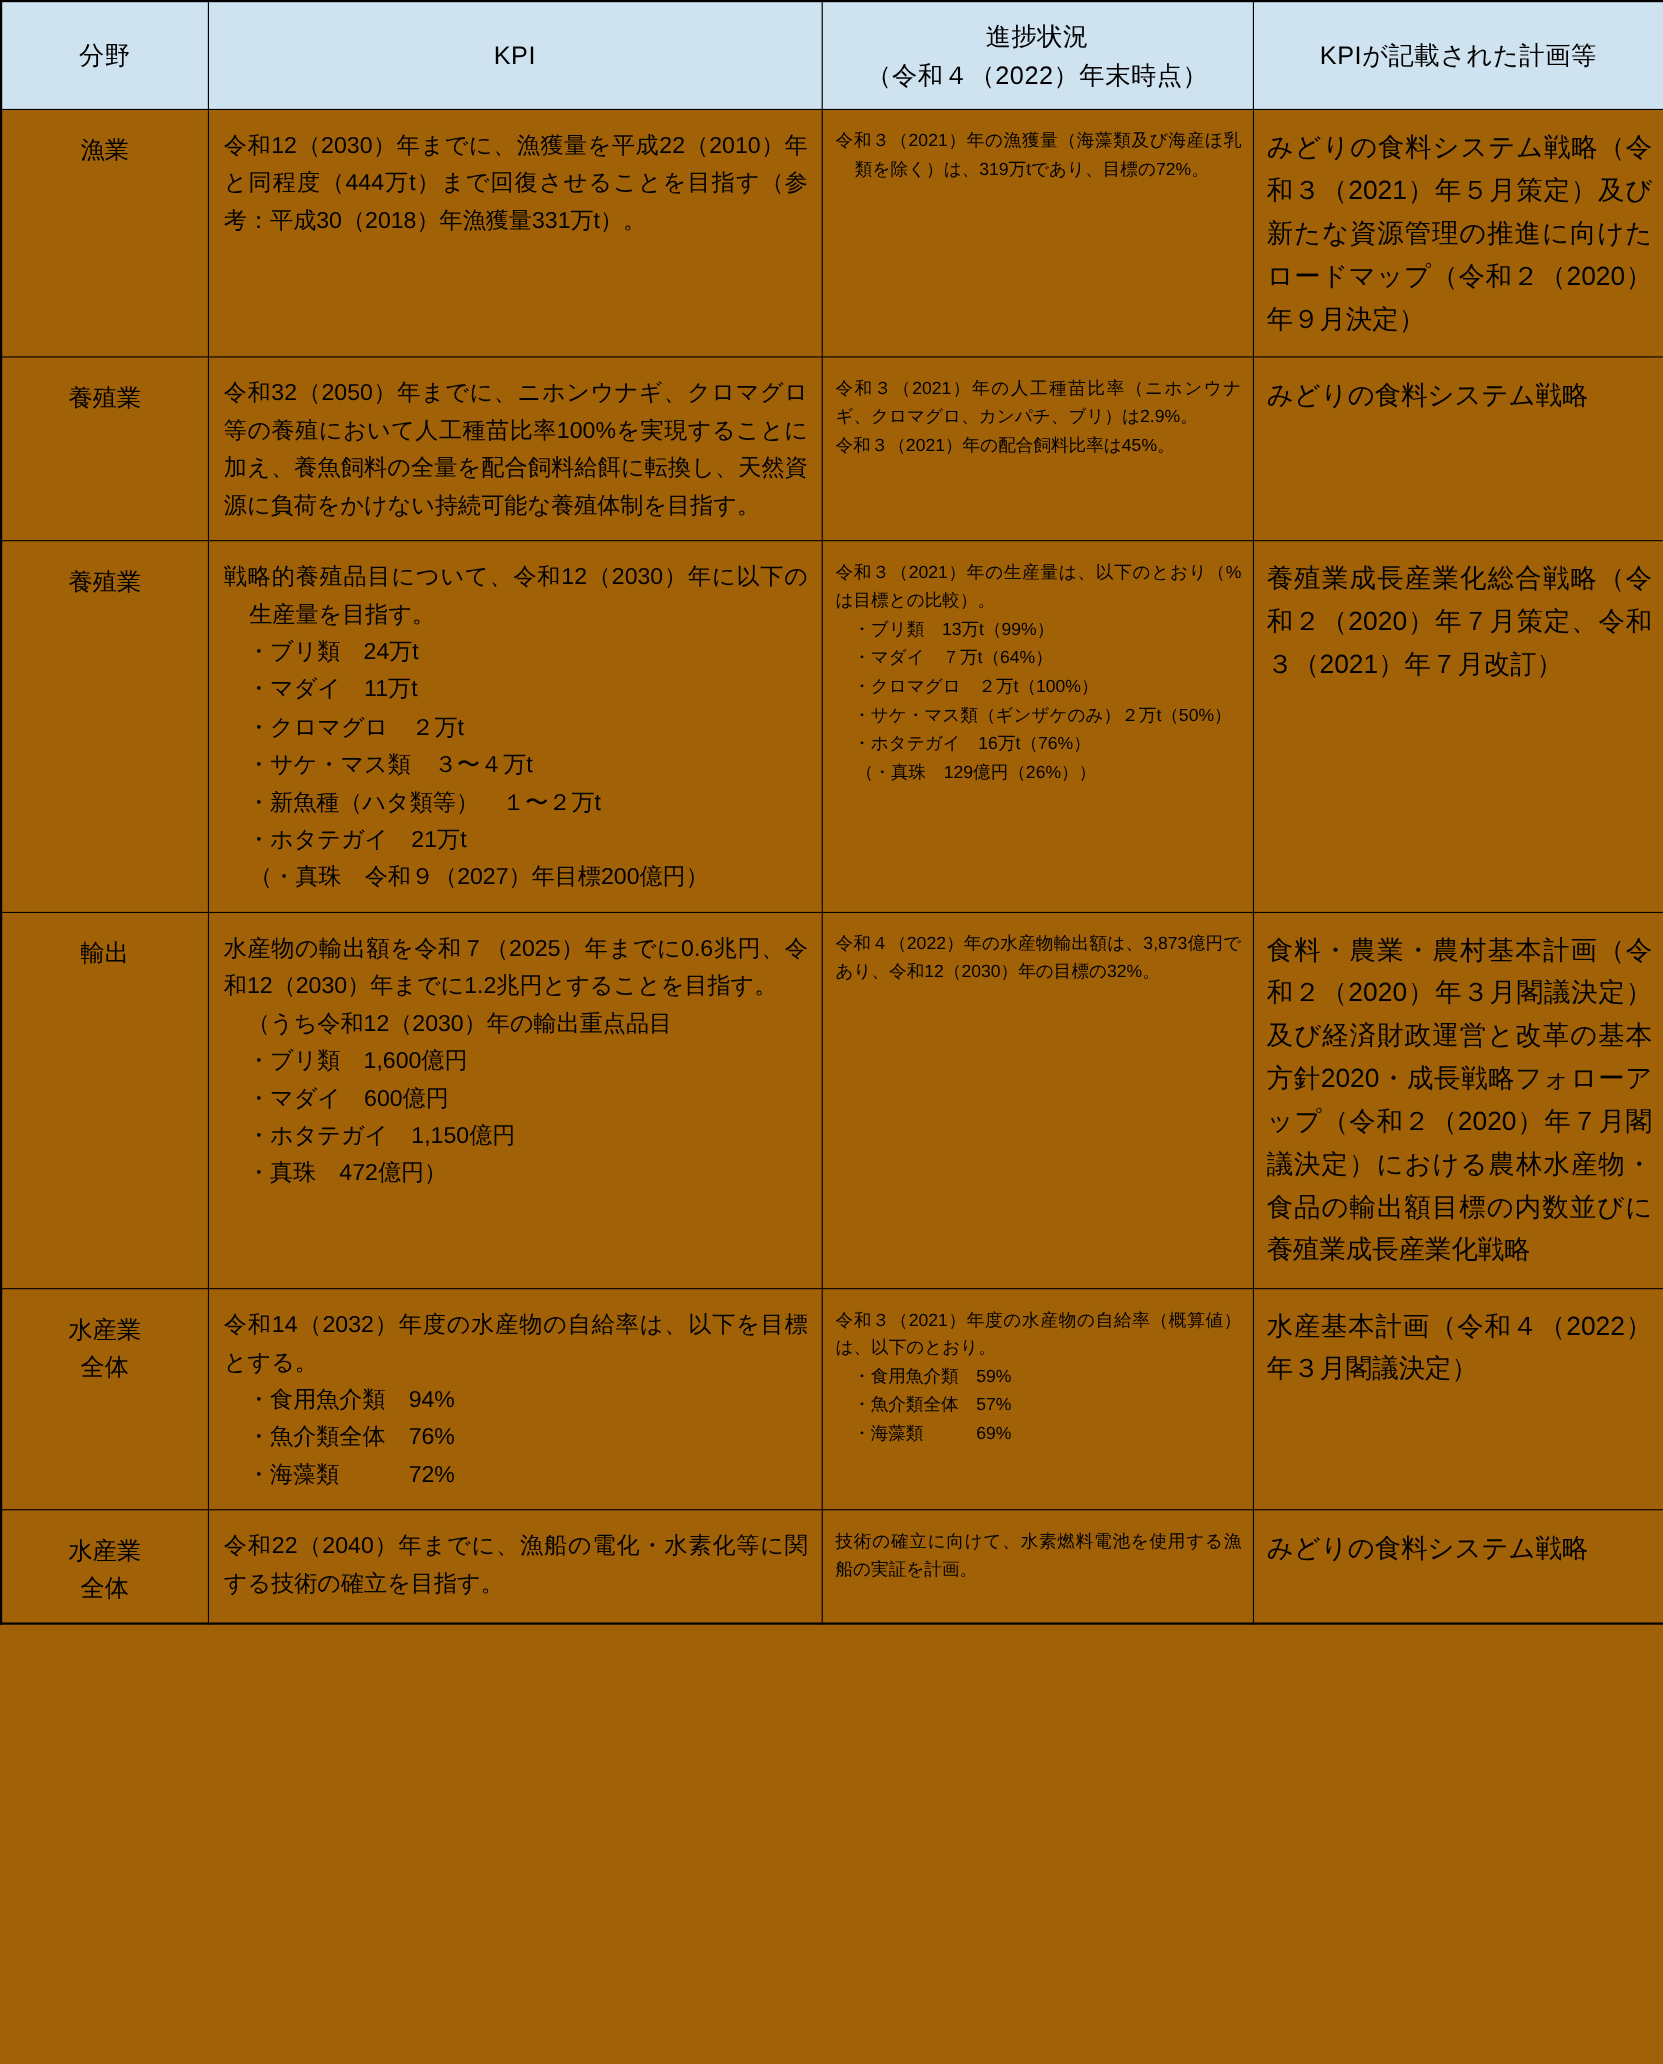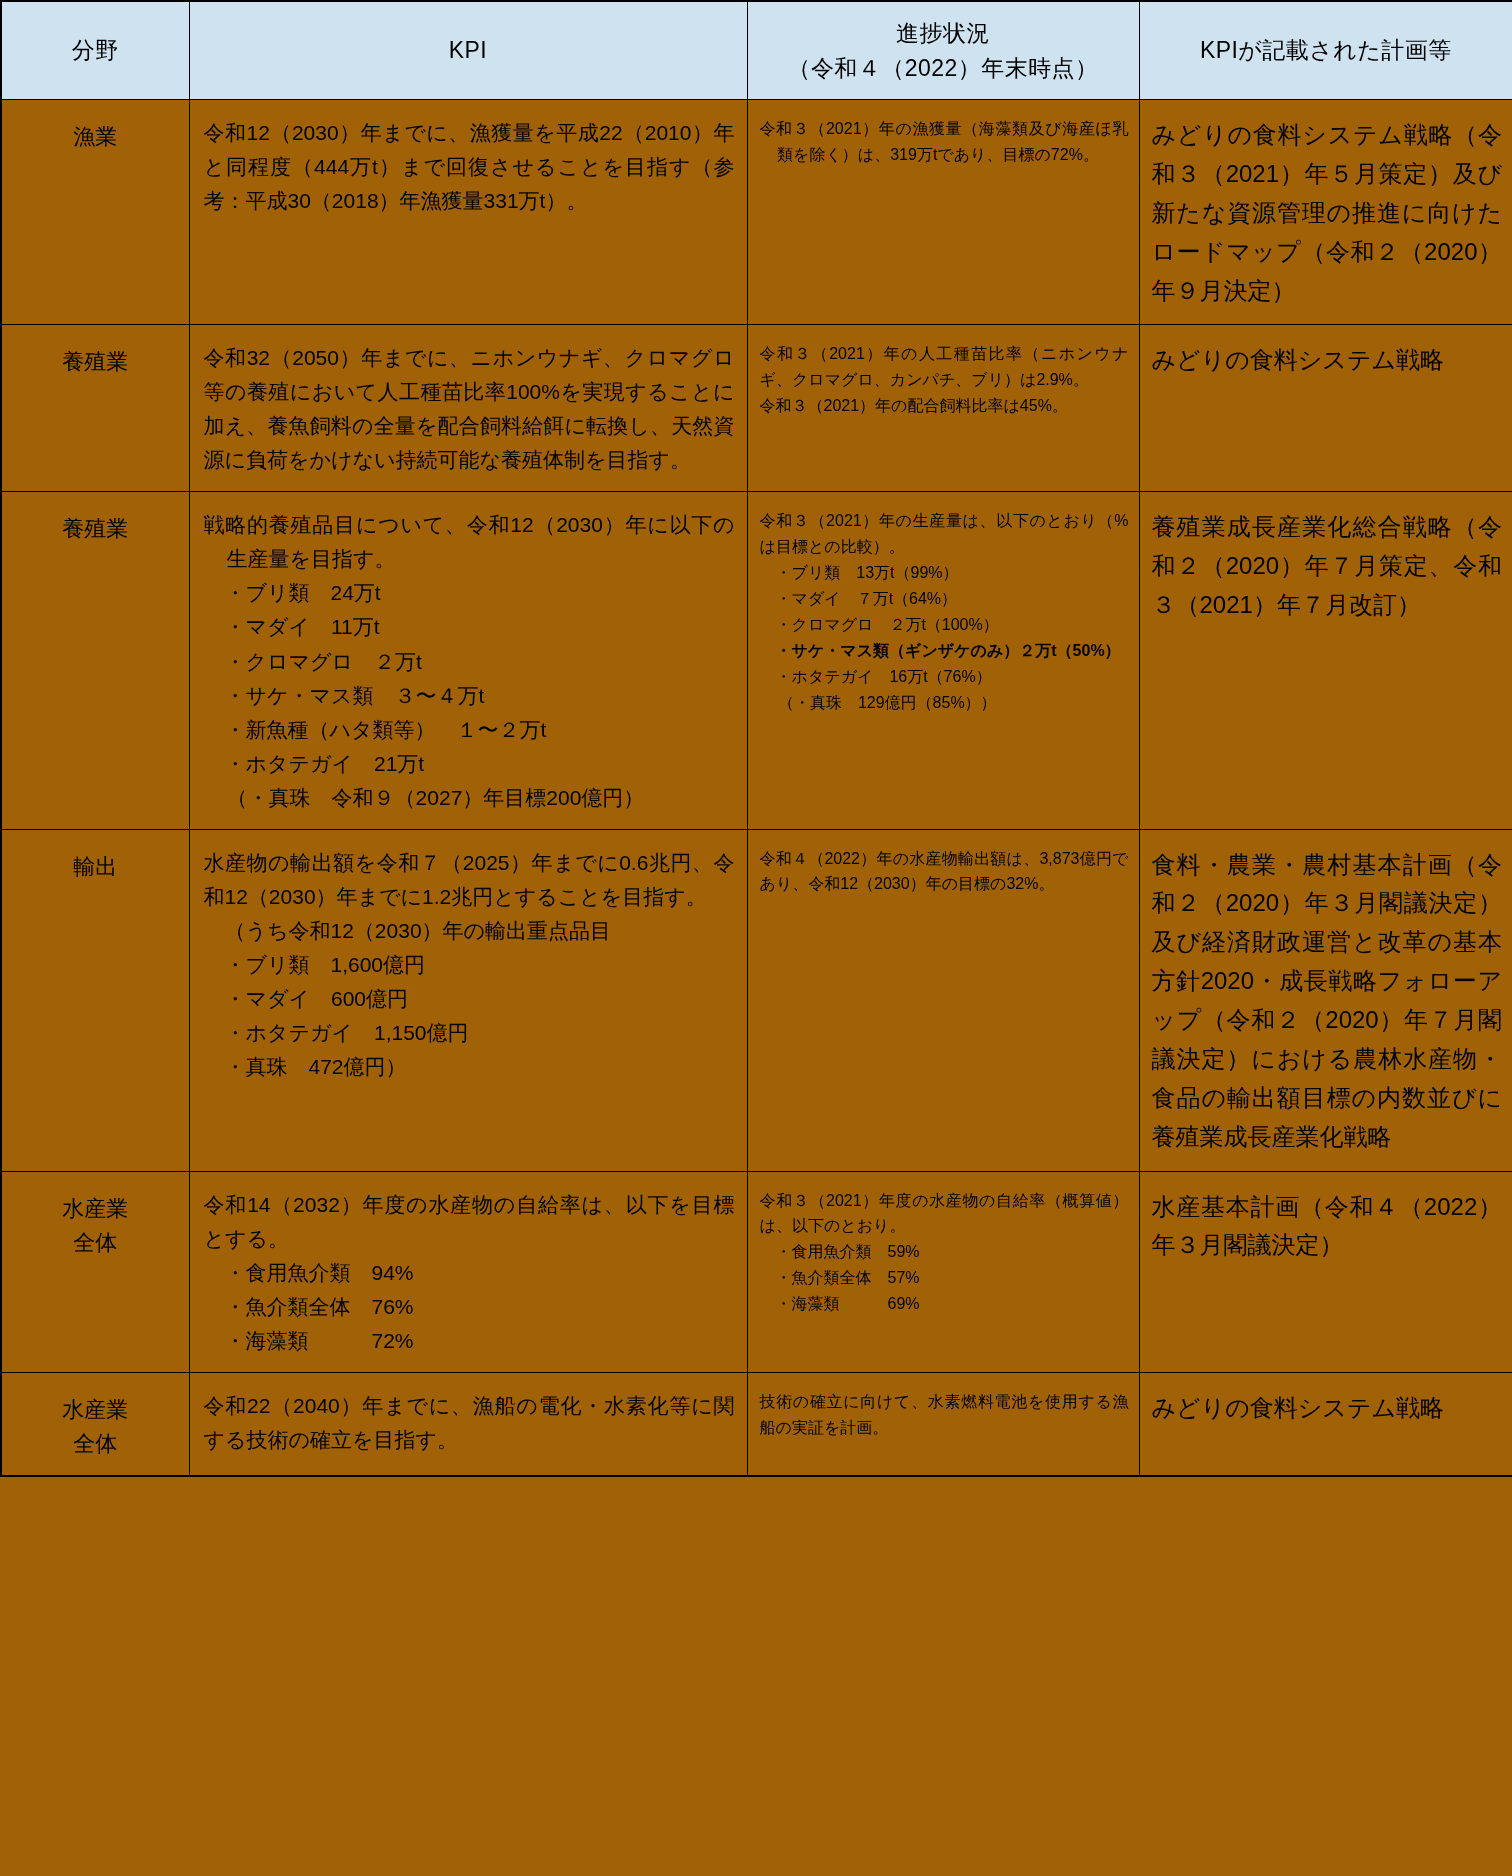--- a/index.html
+++ b/index.html
@@ -177,23 +177,23 @@
             <span class="ln ind1">・ホタテガイ　21万t</span>
             <span class="para hang" style="padding-left:2.2em; text-indent:-1.1em;">（・真珠　令和９（2027）年目標200億円）</span>
           </span>
         </td>
         <td class="prog">
           <span class="cell-body">
             <span class="para">令和３（2021）年の生産量は、以下のとおり（%は目標との比較）。</span>
             <span class="ln ind1">・ブリ類　13万t（99%）</span>
             <span class="ln ind1">・マダイ　７万t（64%）</span>
             <span class="ln ind1">・クロマグロ　２万t（100%）</span>
-            <span class="para hang" style="padding-left:2.1em; text-indent:-1.1em;font-weight:bold;">・サケ・マス類（ギンザケのみ）２万t（50%）</span>
+            <span class="para hang" style="padding-left:2.1em; text-indent:-1.1em;">・サケ・マス類（ギンザケのみ）２万t（50%）</span>
             <span class="ln ind1">・ホタテガイ　16万t（76%）</span>
-            <span class="ln ind2">（・真珠　129億円（85%））</span>
+            <span class="ln ind2">（・真珠　129億円（26%））</span>
           </span>
         </td>
         <td class="plan">
           <span class="cell-body">
             <span class="para">養殖業成長産業化総合戦略（令和２（2020）年７月策定、令和３（2021）年７月改訂）</span>
           </span>
         </td>
       </tr>
 
       <tr>

